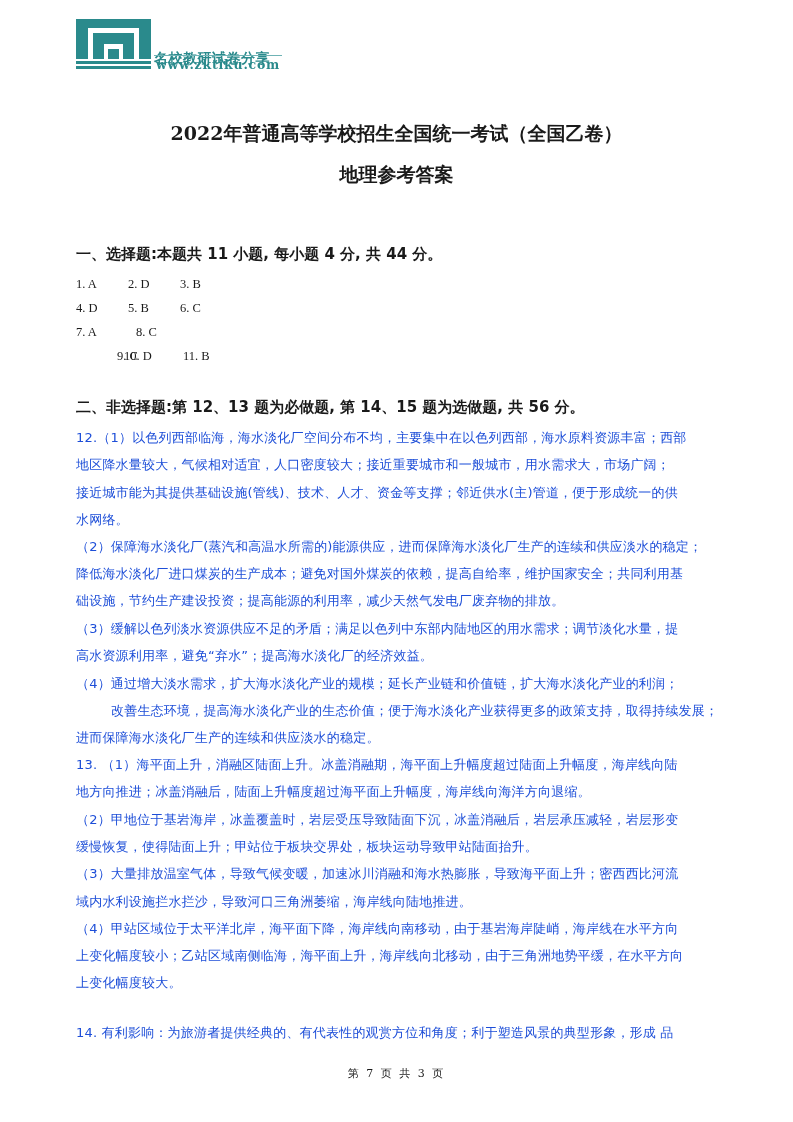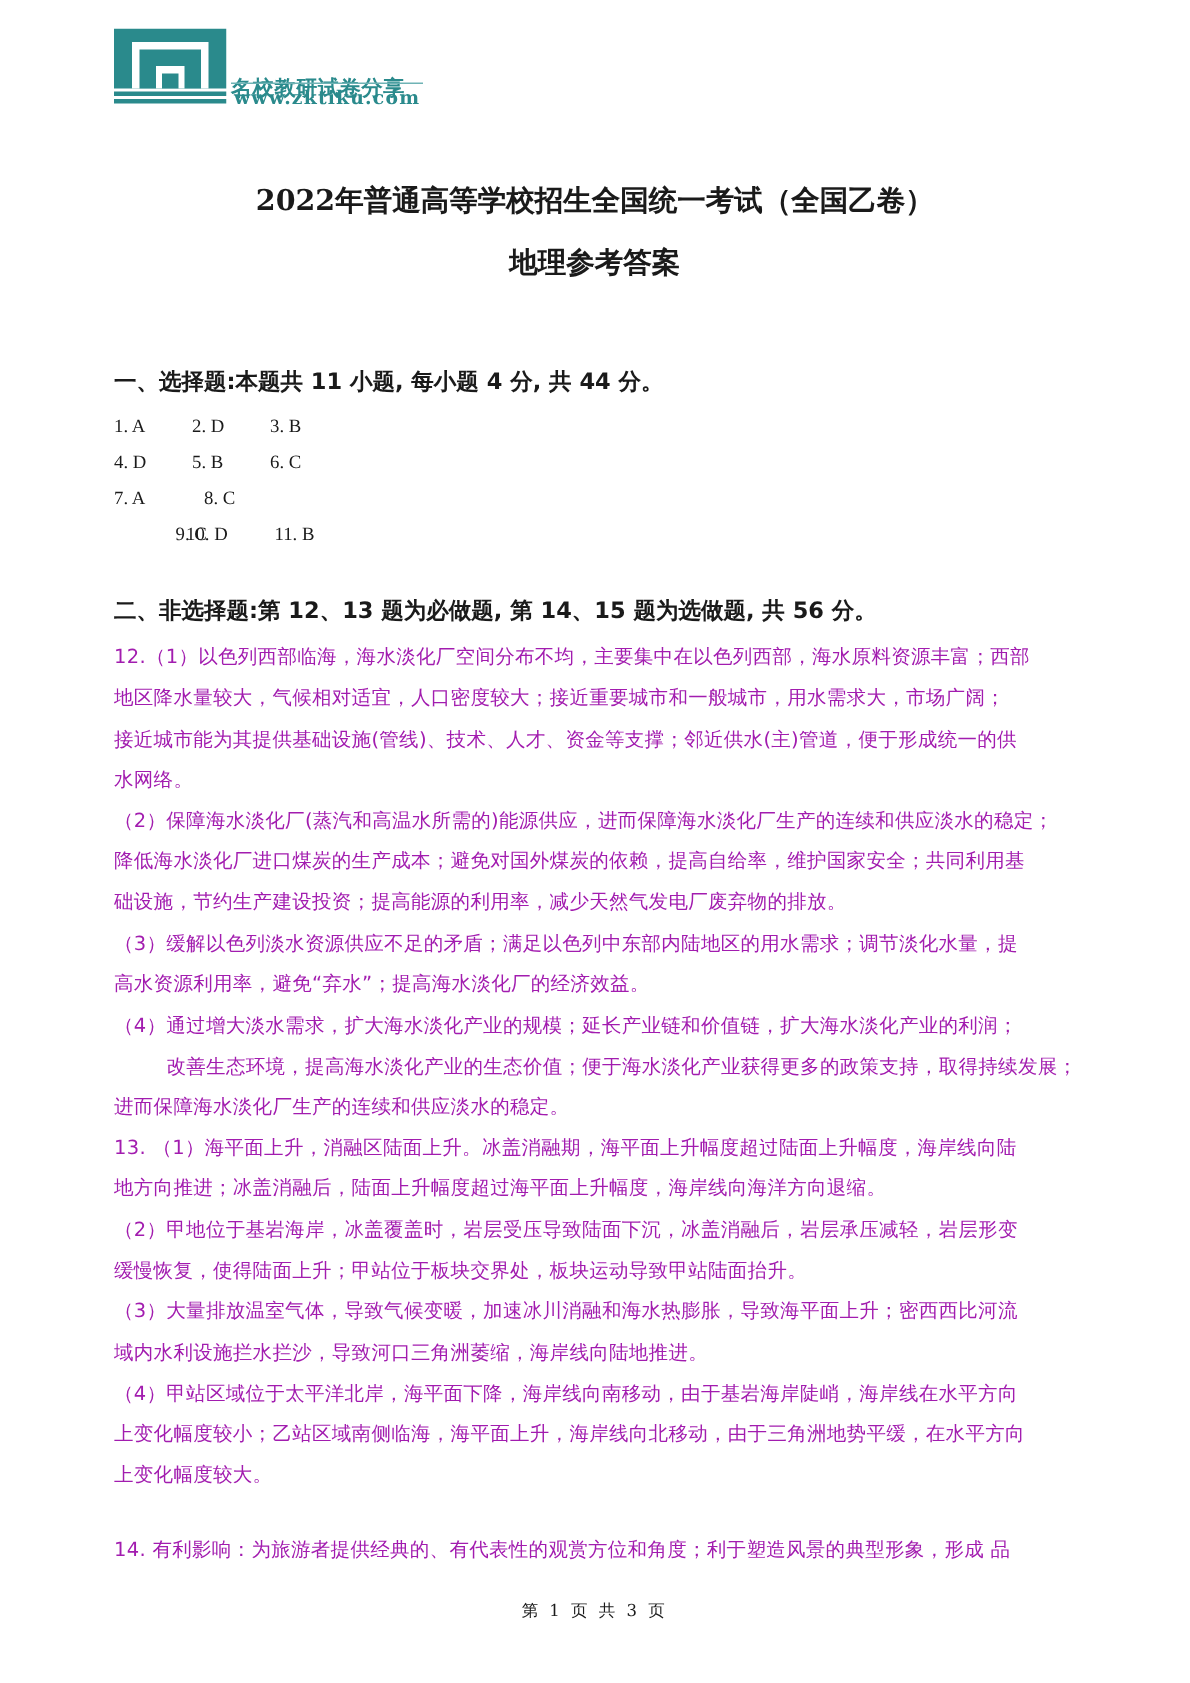--- a/index.html
+++ b/index.html
@@ -20,21 +20,21 @@
 
   .sec-head { position: absolute; left: 76px; font-size: 15px; font-weight: bold; white-space: nowrap;
               font-family: "DejaVu Sans", sans-serif; }
   .sec1 { top: 245px; }
   .sec2 { top: 398px; }
 
   .mc-row { position: absolute; left: 76px; font-size: 12.5px; font-family: "Liberation Serif", serif; height: 18px; }
   .mc-item { position: absolute; white-space: nowrap; }
 
   .line { position: absolute; left: 76px; font-size: 13px; white-space: nowrap;
-          font-family: "DejaVu Sans", sans-serif; color: #a21caf; letter-spacing: 0.2px; }
+          font-family: "DejaVu Sans", sans-serif; color: #1d4ed8; letter-spacing: 0.2px; }
 
   .footer { position: absolute; top: 1066px; left: 0; width: 793px; text-align: center; font-size: 11px;
             font-family: "DejaVu Serif", serif; letter-spacing: 2px; white-space: nowrap; }
 </style>
 </head>
 <body>
 
 <div class="logo">
   <svg class="logo-mark" viewBox="0 0 75 54">
     <rect x="0" y="0" width="75" height="40" fill="#2a8a8c"></rect>
@@ -97,13 +97,13 @@
     <div class="line" style="top: 811px; left: 76px;">（2）甲地位于基岩海岸，冰盖覆盖时，岩层受压导致陆面下沉，冰盖消融后，岩层承压减轻，岩层形变</div>
     <div class="line" style="top: 838px; left: 76px;">缓慢恢复，使得陆面上升；甲站位于板块交界处，板块运动导致甲站陆面抬升。</div>
     <div class="line" style="top: 865px; left: 76px;">（3）大量排放温室气体，导致气候变暖，加速冰川消融和海水热膨胀，导致海平面上升；密西西比河流</div>
     <div class="line" style="top: 893px; left: 76px;">域内水利设施拦水拦沙，导致河口三角洲萎缩，海岸线向陆地推进。</div>
     <div class="line" style="top: 920px; left: 76px;">（4）甲站区域位于太平洋北岸，海平面下降，海岸线向南移动，由于基岩海岸陡峭，海岸线在水平方向</div>
     <div class="line" style="top: 947px; left: 76px;">上变化幅度较小；乙站区域南侧临海，海平面上升，海岸线向北移动，由于三角洲地势平缓，在水平方向</div>
     <div class="line" style="top: 974px; left: 76px;">上变化幅度较大。</div>
     <div class="line" style="top: 1024px; left: 76px;">14. 有利影响：为旅游者提供经典的、有代表性的观赏方位和角度；利于塑造风景的典型形象，形成 品</div>
   </div>
 
-<div class="footer">第 1 页 共 3 页</div>
+<div class="footer">第 7 页 共 3 页</div>
 
 </body></html>

